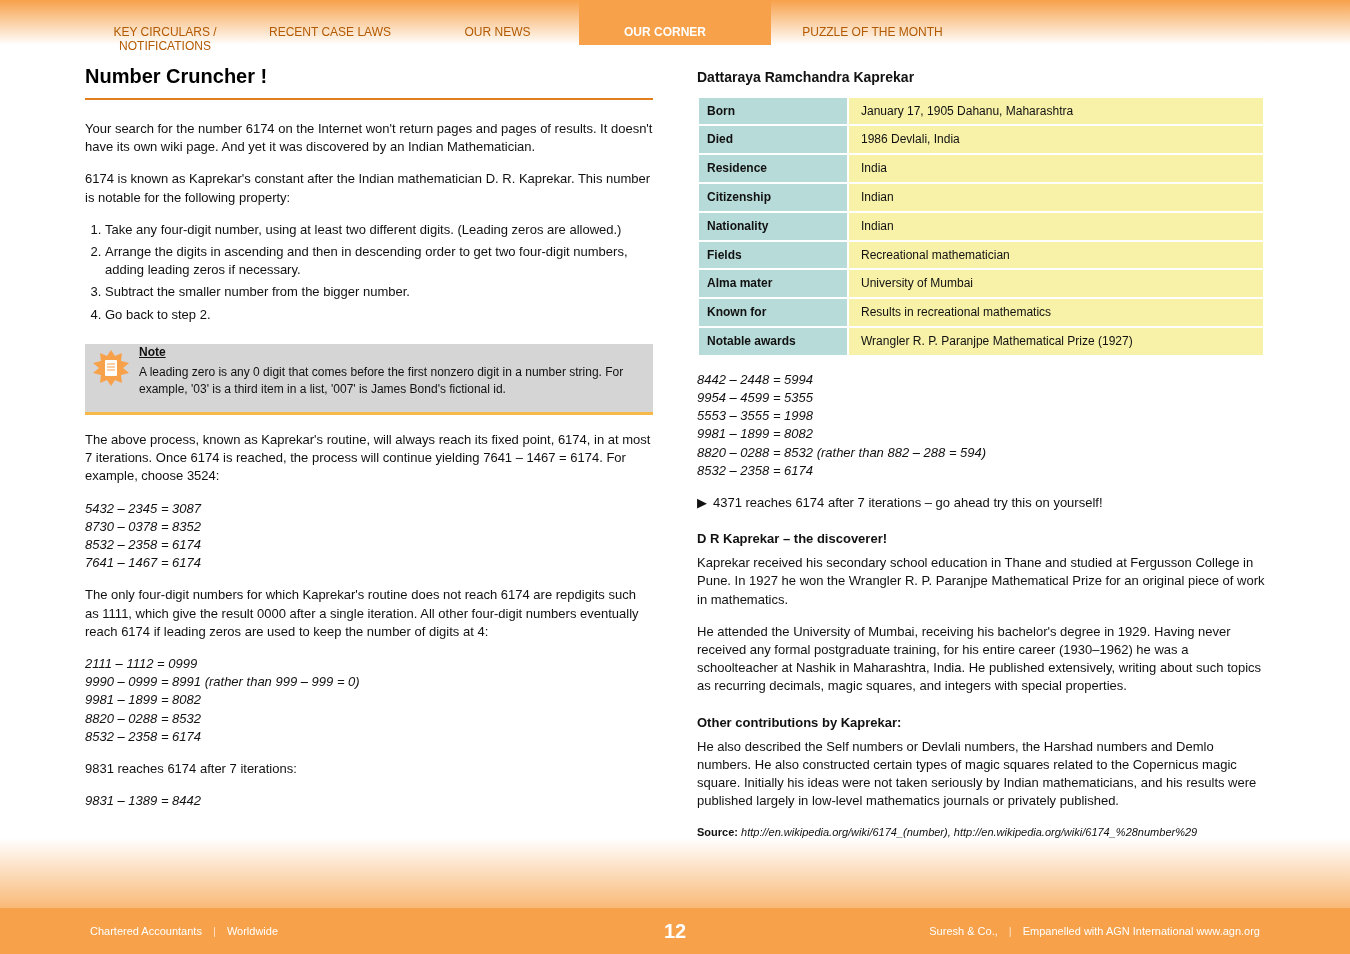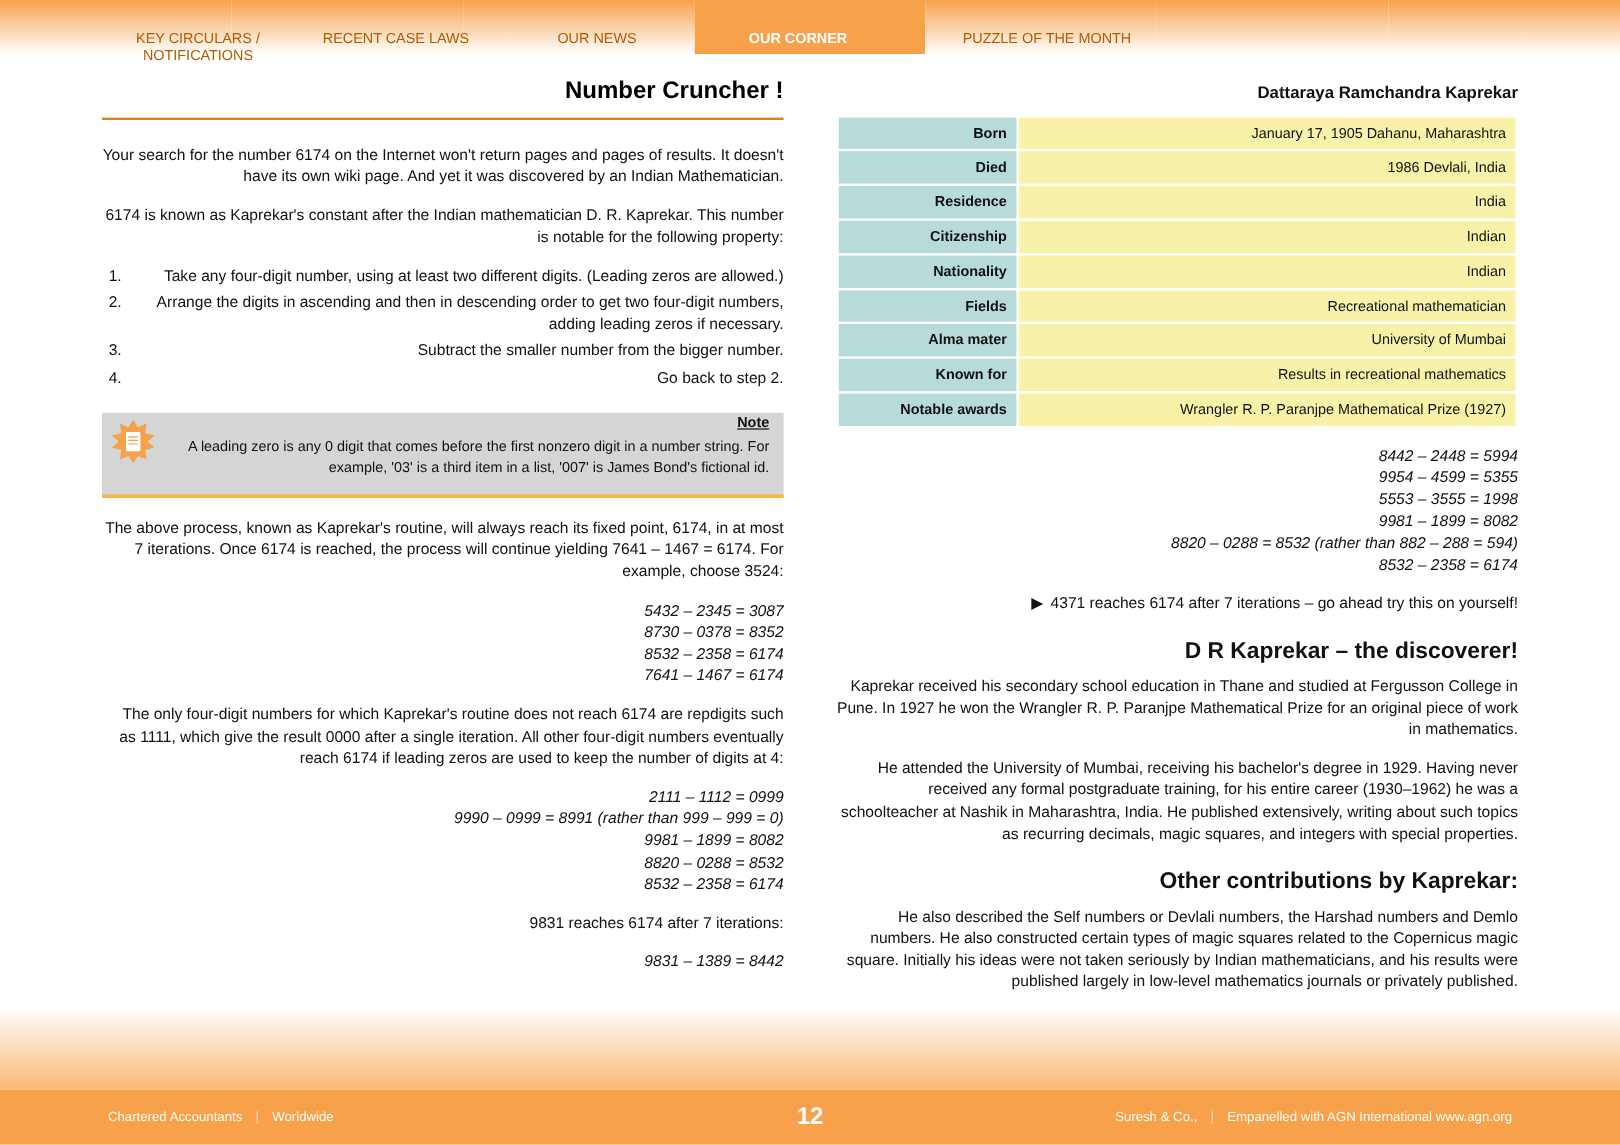--- a/index.html
+++ b/index.html
@@ -41,21 +41,20 @@
     position: absolute;
     top: 62px;
     left: 85px;
     right: 85px;
     bottom: 120px;
     display: grid;
     grid-template-columns: 1fr 44px 1fr;
     font-size: 13px;
     line-height: 1.4;
     color: #111;
-    text-align: right;
   }
   h1 {
     font-size: 20px;
     font-weight: bold;
     margin-bottom: 8px;
     color: #000;
   }
   .rule {
     border-bottom: 2px solid #e07f1c;
     width: 100%;
@@ -94,21 +93,21 @@
   }
   td {
     border: 2px solid #fff;
     padding: 5px 8px;
     vertical-align: middle;
   }
   .k { background: #b7dbd8; width: 150px; font-weight: bold; }
   .v { background: #f8f2a8; padding-left: 12px; }
   .list { margin-left: 20px; margin-bottom: 14px; }
   .list li { margin-bottom: 4px; }
-  .sub { font-weight: bold; margin-top: 18px; margin-bottom: 6px; font-size: 19px; }
+  .sub { font-weight: bold; margin-top: 18px; margin-bottom: 6px; font-size: 13px; }
   .bottom-gradient {
     position: absolute;
     left: 0; right: 0; bottom: 46px;
     height: 70px;
     background: linear-gradient(to bottom, #ffffff 0%, #f9b977 100%);
   }
   .footer {
     position: absolute;
     left: 0; right: 0; bottom: 0;
     height: 46px;

